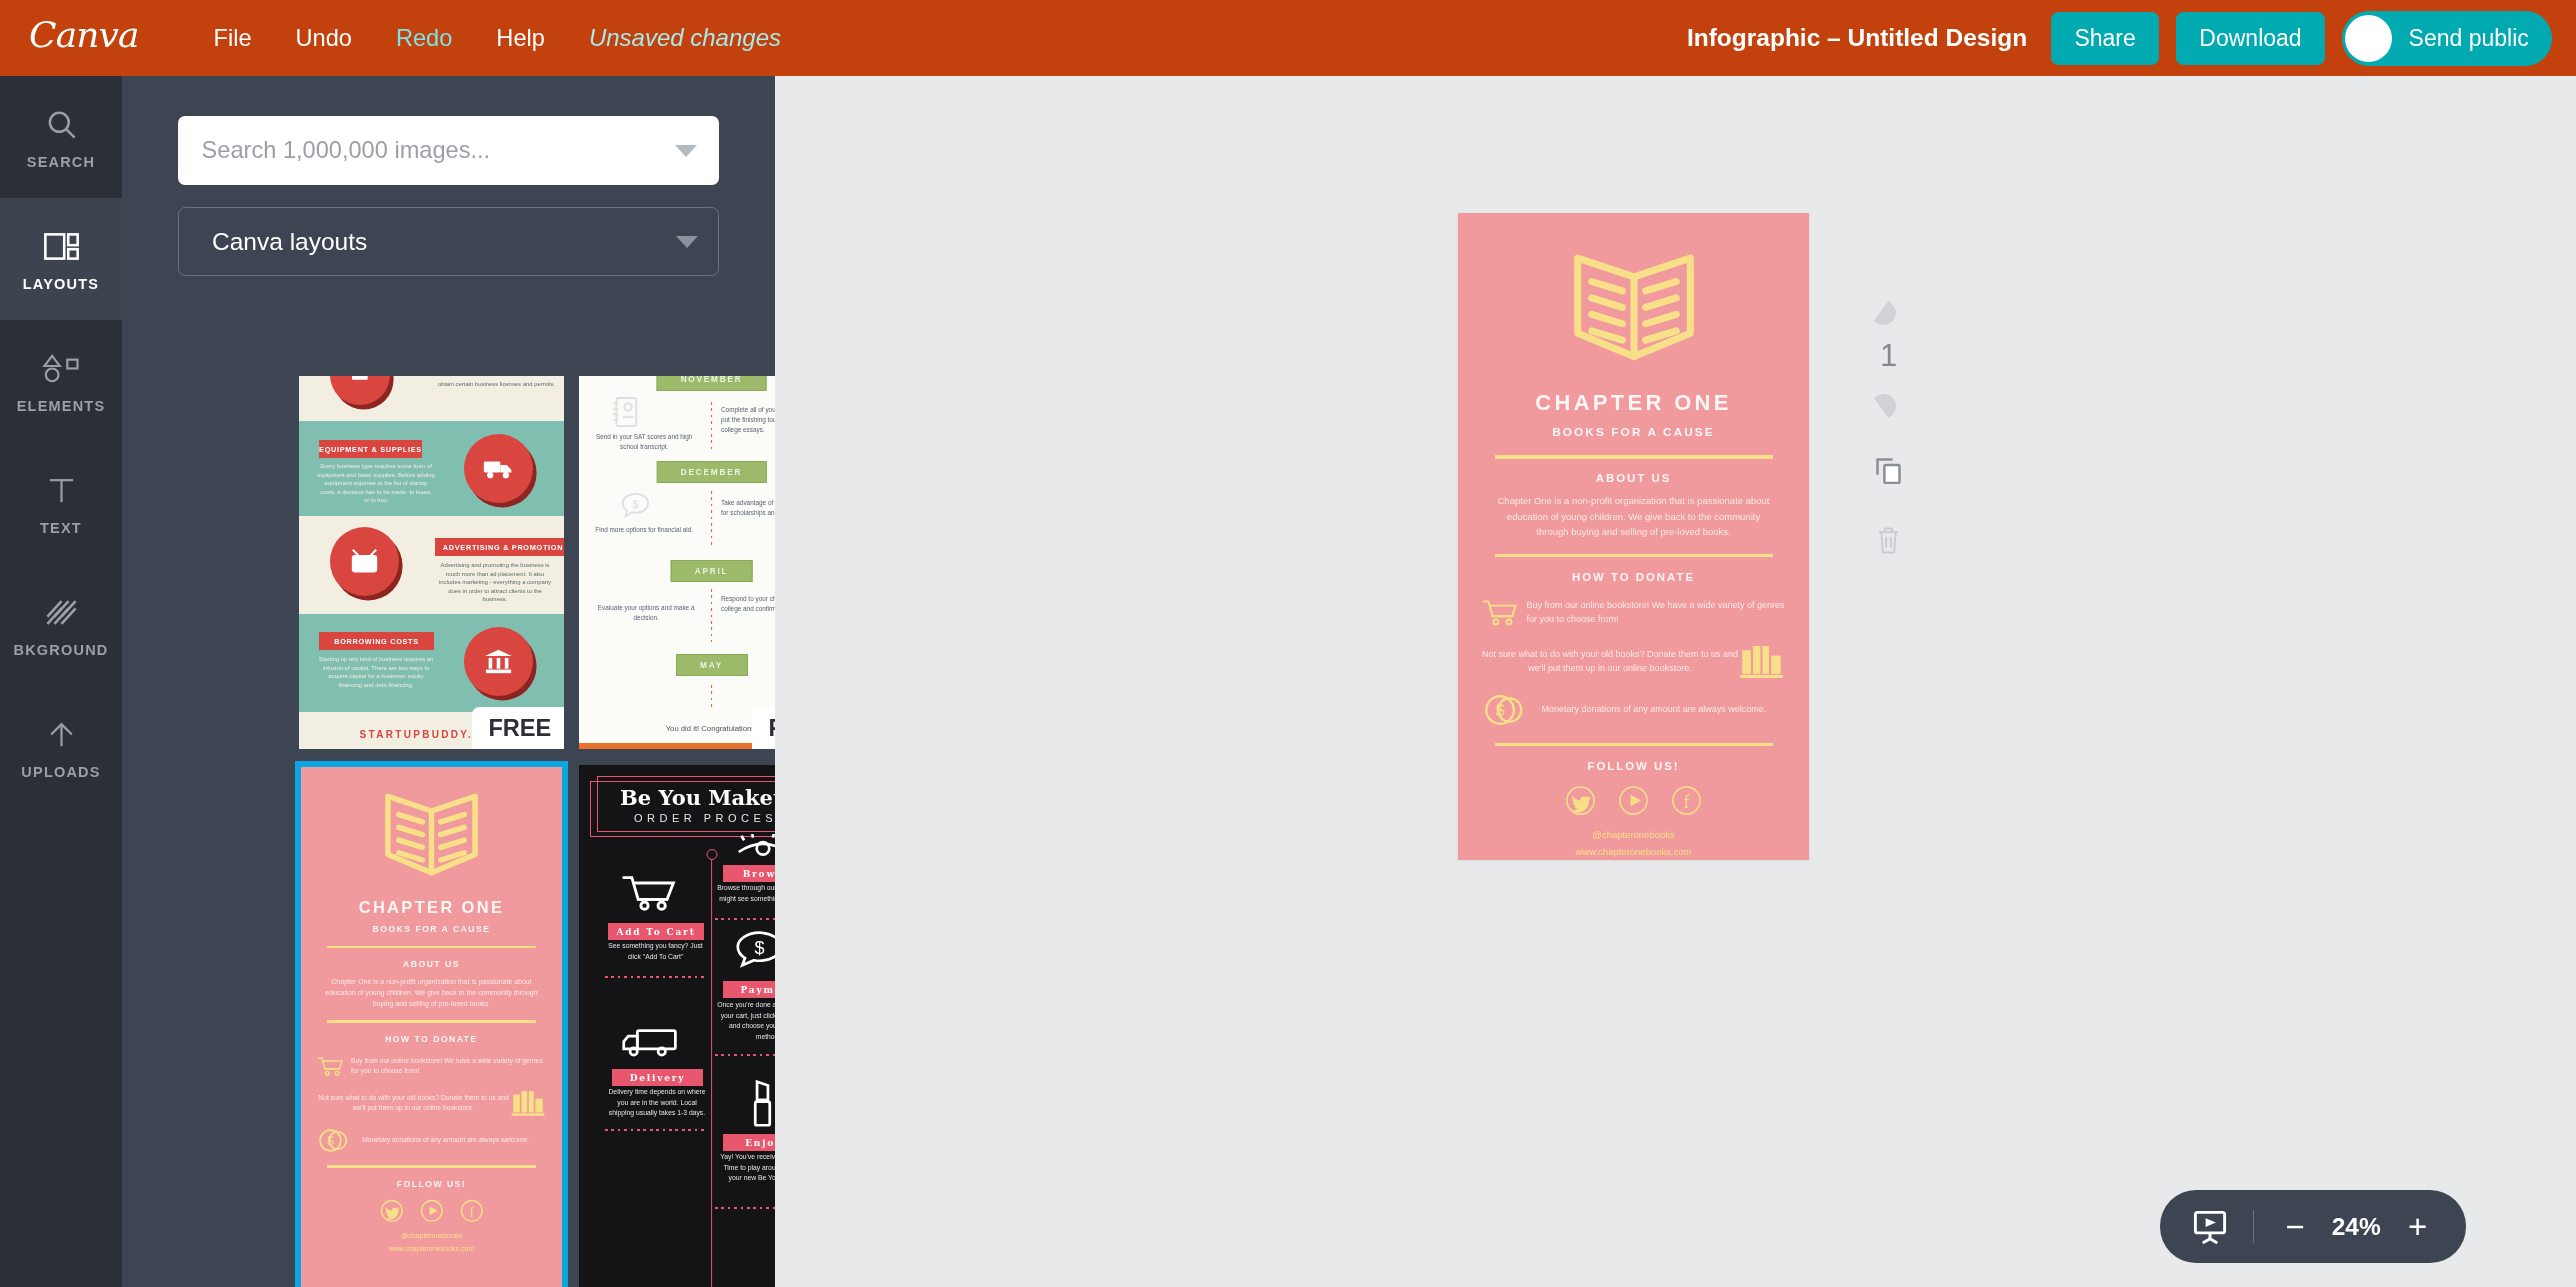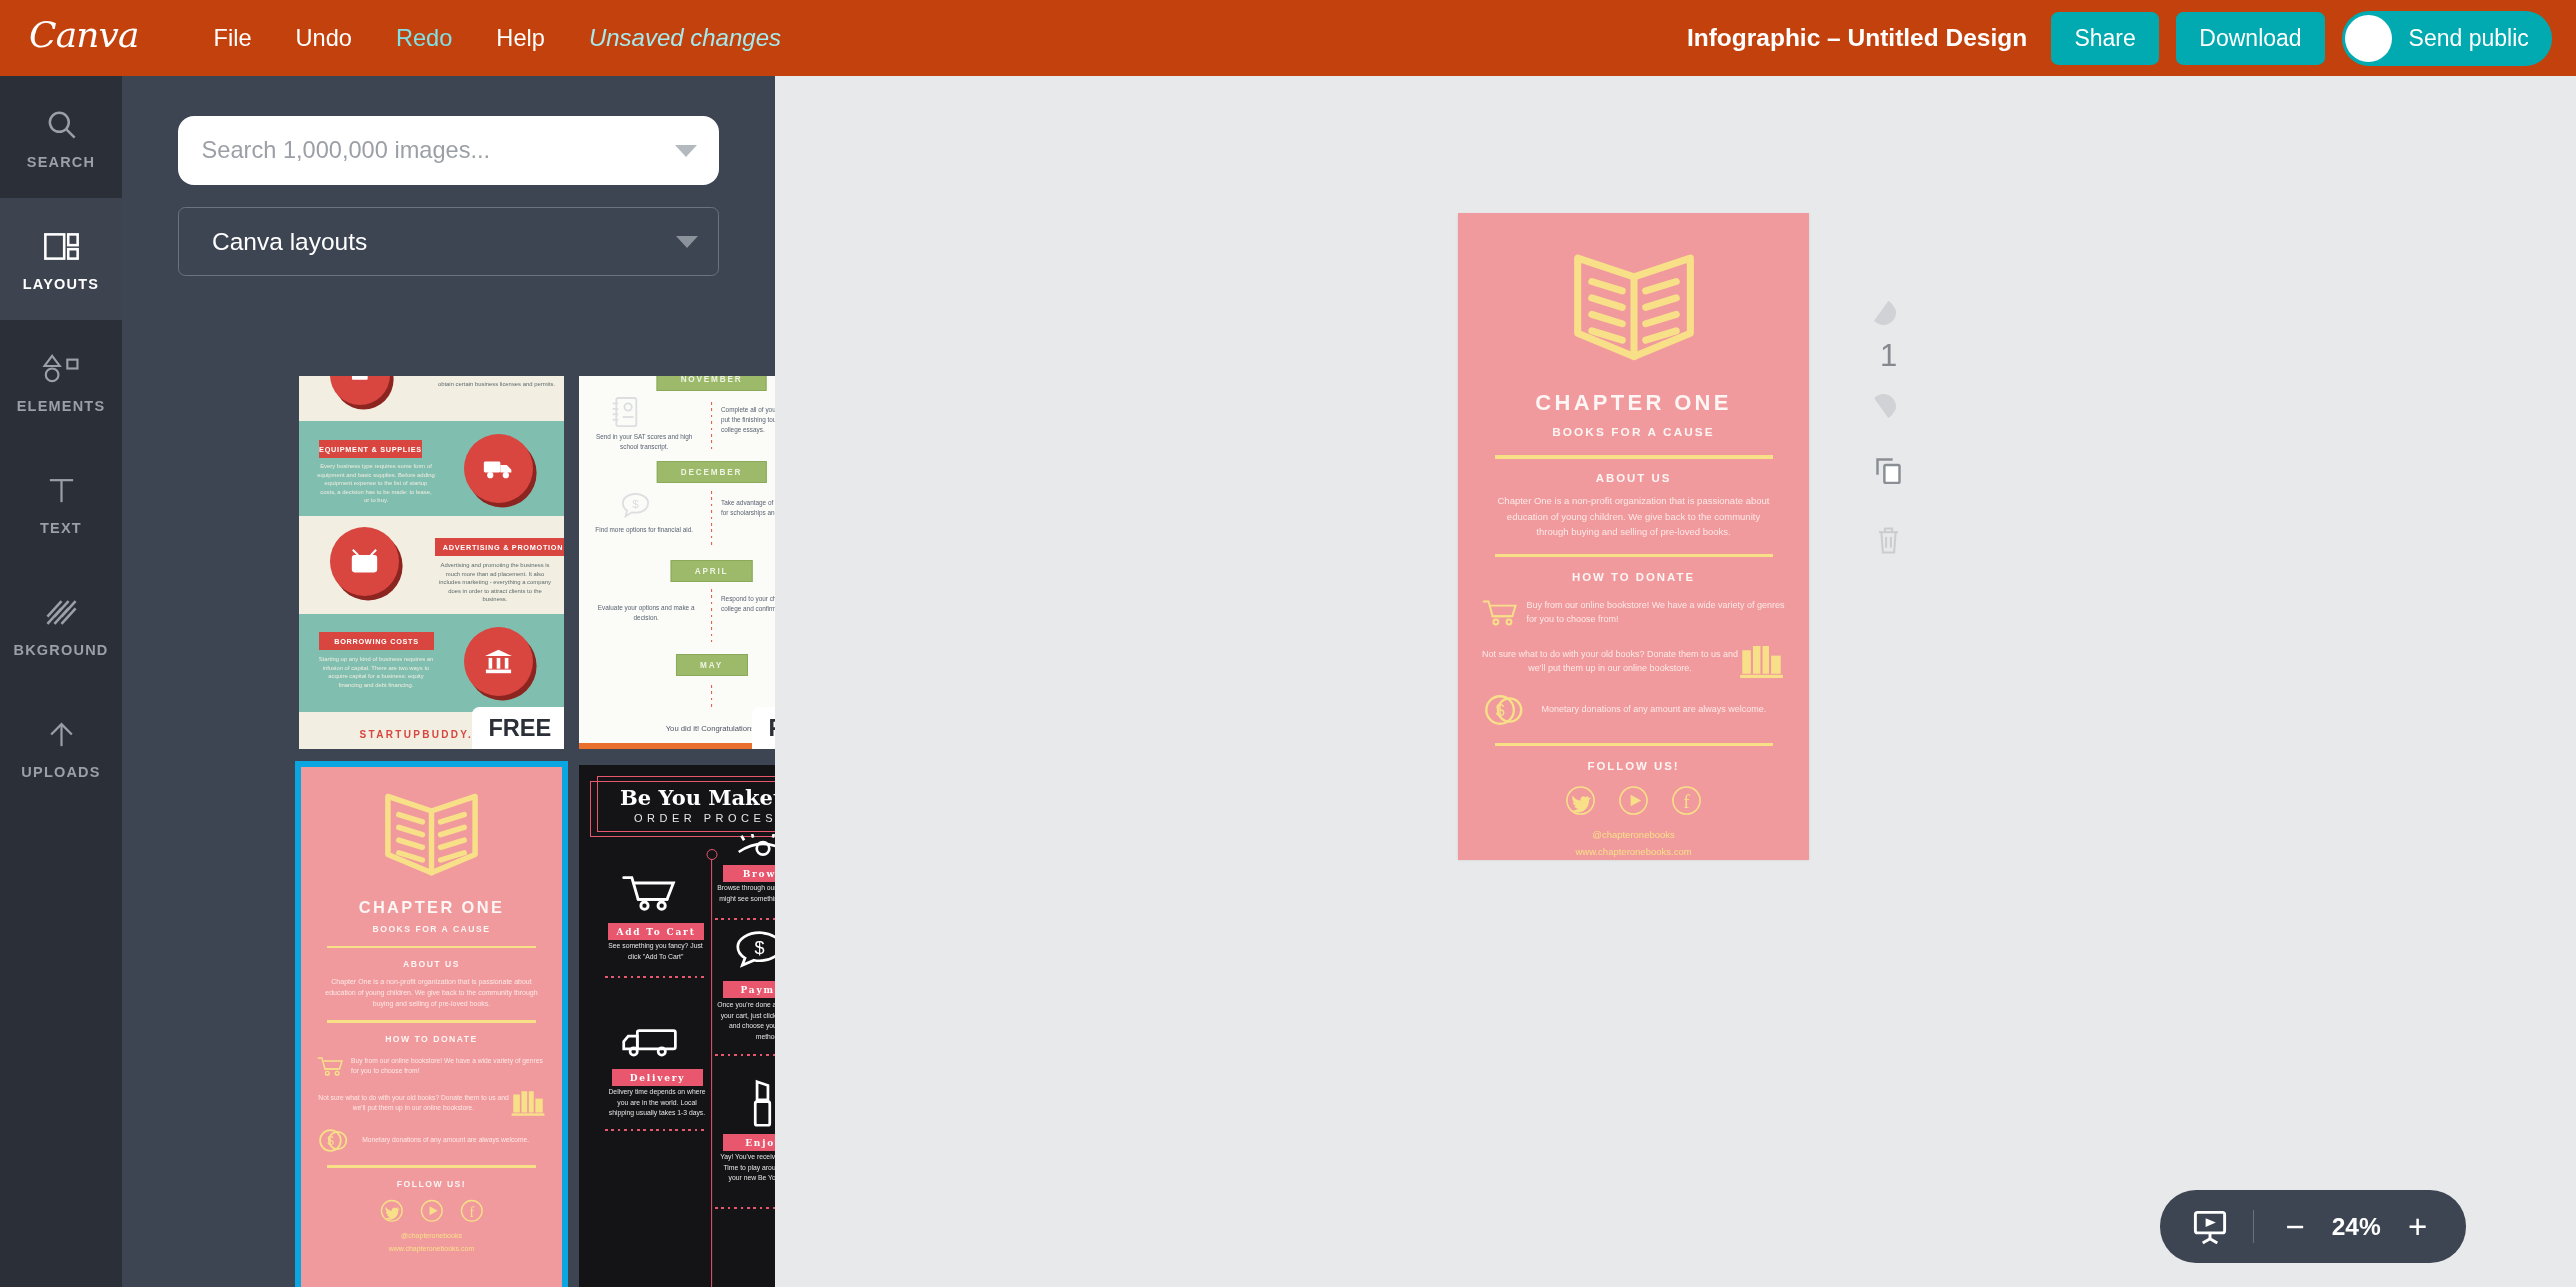--- a/index.html
+++ b/index.html
@@ -120,21 +120,21 @@
     position: absolute; left: 122px; top: 76px;
     width: 653px; height: 1211px;
     background: #3d4452;
     z-index: 30;
     overflow: hidden;
   }
   .search-box {
     position: absolute; left: 56px; top: 40px;
     width: 541px; height: 69px;
     background: #ffffff;
-    border-radius: 16px;
+    border-radius: 7px;
     display: flex; align-items: center;
   }
   .search-box .ph {
     font-size: 23.6px; color: #9b9fa6;
     margin-left: 23.6px;
   }
   .cv-arrow {
     margin-left: auto; margin-right: 22px;
     width: 0; height: 0;
     border-left: 11px solid transparent;

